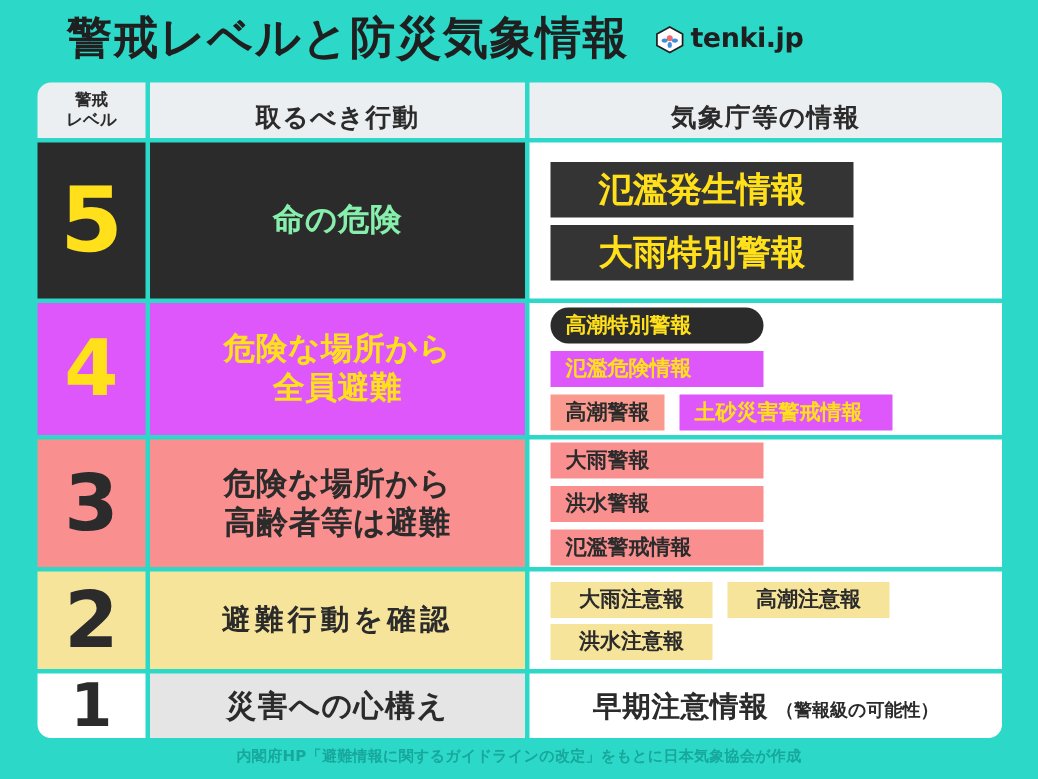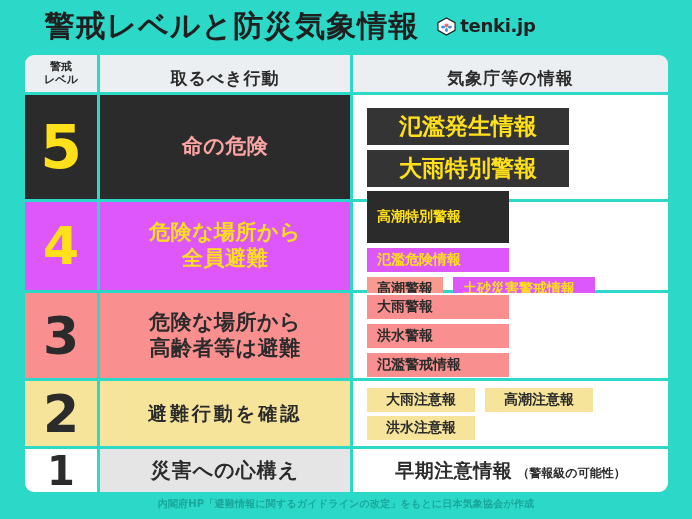--- a/index.html
+++ b/index.html
@@ -166,42 +166,43 @@
     font-weight: 800;
     box-sizing: border-box;
     white-space: nowrap;
   }
 
   
   #row-5 { top: 40px; height: 104px; }
   #row-5 .cell-level { background: #2b2b2b; }
   #row-5 .cell-action { background: #2b2b2b; }
   #row-5 .lvl-num { color: #ffe01b; font-size: 60px; }
-  #row-5 .action-text { color: #fca5a5; }
+  #row-5 .action-text { color: #86efac; }
   .tag-l5 {
     background: #343434;
     color: #ffe01b;
     font-size: 23px;
     padding: 3px 24px;
     justify-content: center;
     min-width: 202px;
   }
 
   
   #row-4 { top: 147px; height: 88px; }
   #row-4 .cell-level { background: #de57fa; }
   #row-4 .cell-action { background: #de57fa; }
   #row-4 .lvl-num { color: #ffe01b; }
   #row-4 .action-text { color: #ffe01b; }
   .tag-l4-dark {
     background: #2b2b2b;
     color: #ffe01b;
     font-size: 14px;
-    padding: 17px 10px;
+    padding: 3px 10px;
     min-width: 142px;
+    border-radius: 12px;
   }
   .tag-l4 {
     background: #de57fa;
     color: #ffe01b;
     font-size: 14px;
     padding: 3px 10px;
     min-width: 142px;
   }
   .tag-l4-salmon {
     background: #fa9a8f;

